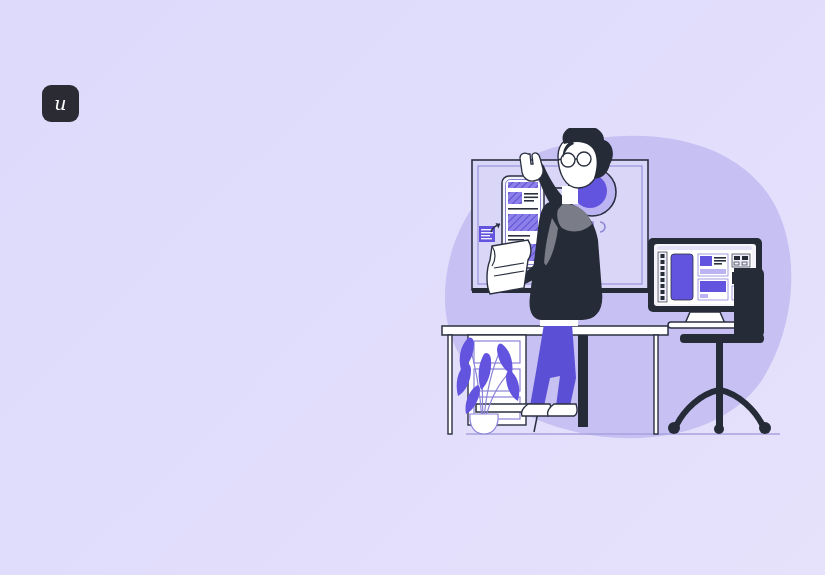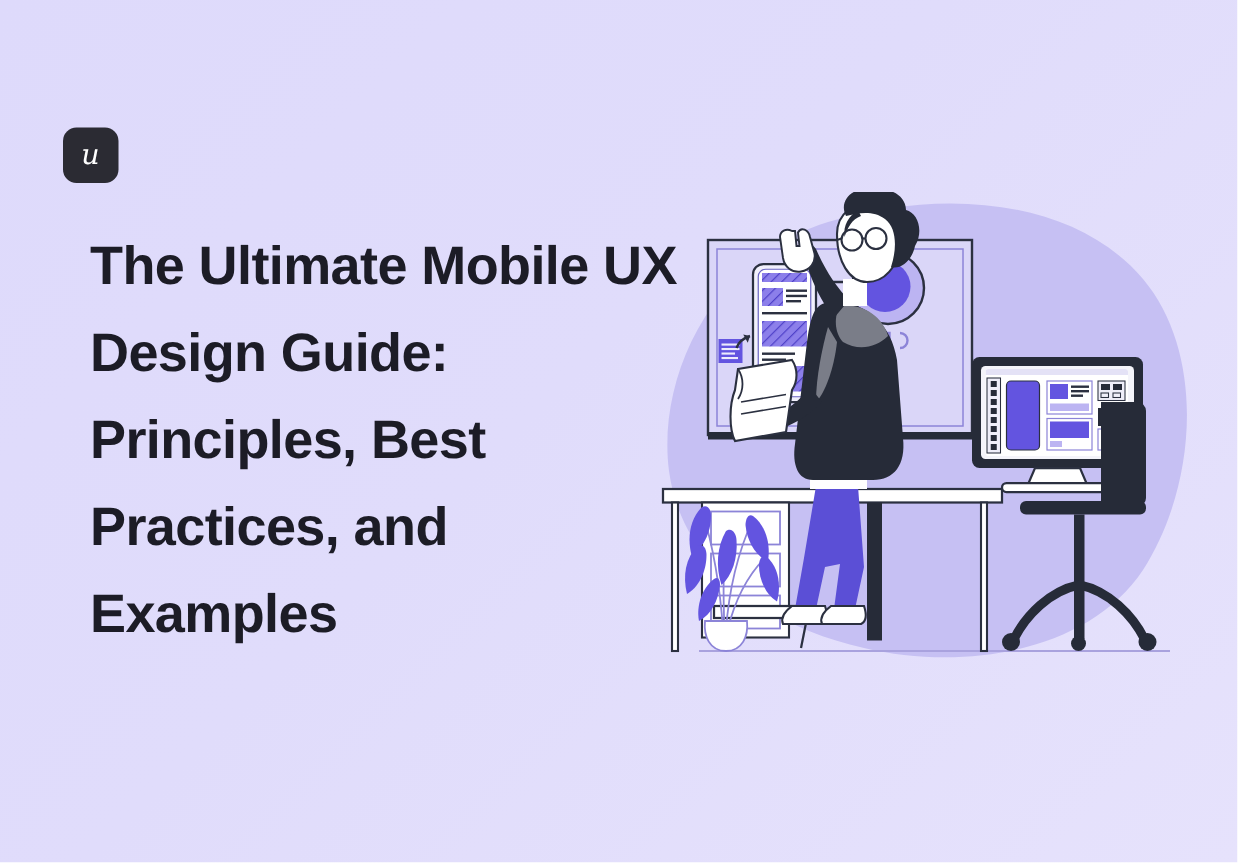--- a/index.html
+++ b/index.html
@@ -71,21 +71,20 @@
 </style>
 </head>
 <body>
 
 <div id="hero-card">
 
   <div id="logo-badge">
     <span class="glyph">u</span>
   </div>
 
-  <h1 id="headline">The Ultimate Mobile UX Design Guide: Principles, Best Practices, and Examples</h1>
 
   <div id="illustration">
     <svg viewBox="0 0 370 330" xmlns="http://www.w3.org/2000/svg">
       <defs>
         <pattern id="hatch" width="5" height="5" patternUnits="userSpaceOnUse" patternTransform="rotate(45)">
           <rect width="5" height="5" fill="#8C7FEA"></rect>
           <line x1="0" y1="0" x2="0" y2="5" stroke="#4F41C9" stroke-width="1.6"></line>
         </pattern>
         <clipPath id="screenClip">
           <rect x="225" y="118" width="95" height="58" rx="2"></rect>

